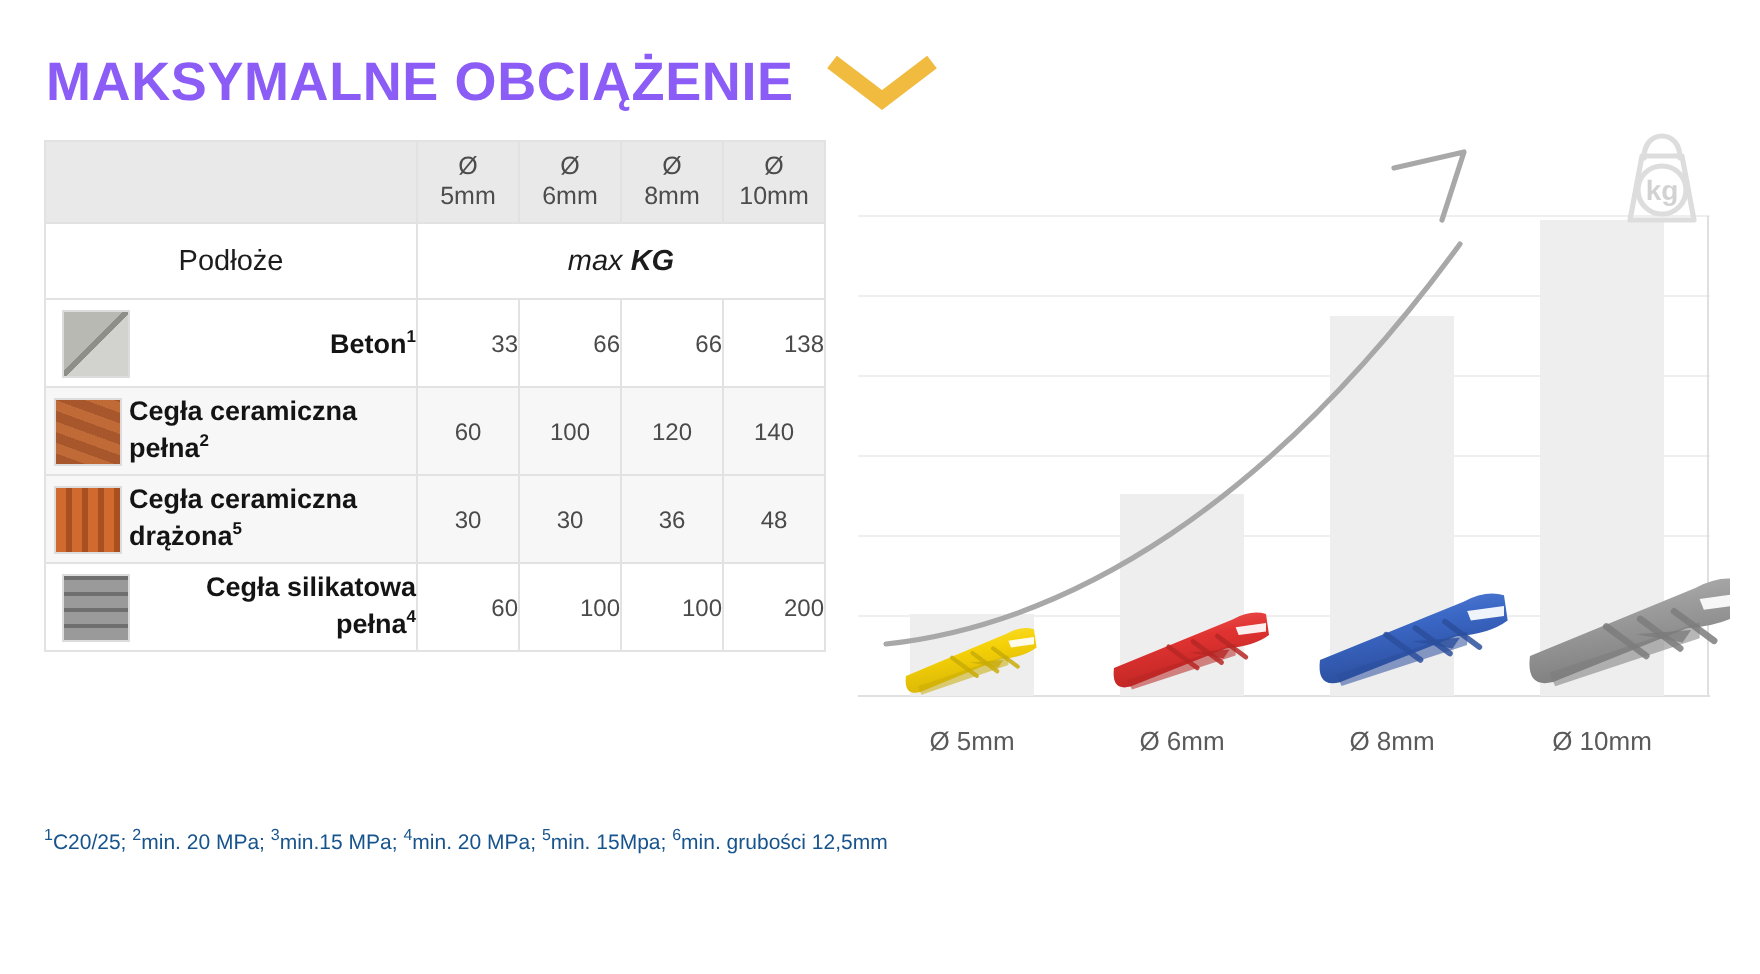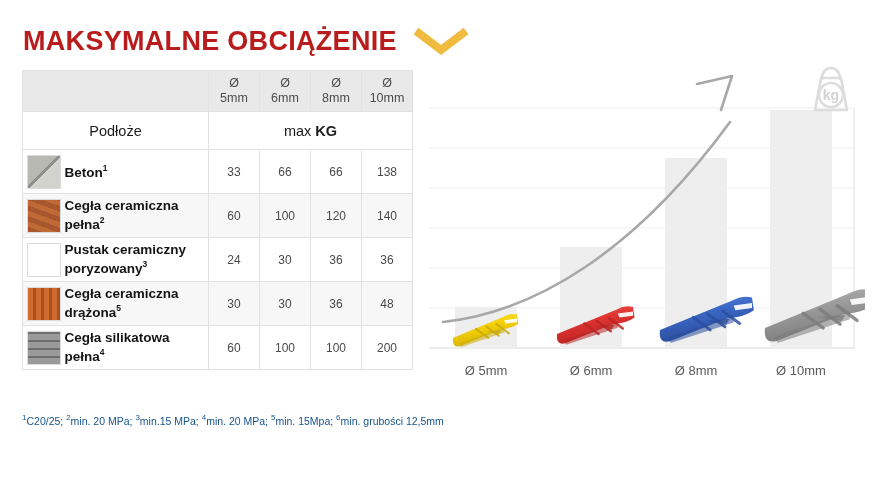--- a/index.html
+++ b/index.html
@@ -10,21 +10,21 @@
     overflow:hidden;
     position:relative;
     -webkit-font-smoothing:antialiased;
   }
   
   #title-bar{
     position:absolute;left:23px;top:22px;
     display:flex;align-items:center;gap:16px;
   }
   #page-title{
-    font-size:27px;font-weight:bold;color:#b91c1c;
+    font-size:27px;font-weight:bold;color:#8b5cf6;
     letter-spacing:0.3px;line-height:1;white-space:nowrap;
   }
   #chevron-icon{display:block;margin-top:4px;}
 
   
   #load-table{
     position:absolute;left:22px;top:70px;
     width:390px;
     border-collapse:collapse;
     border:1px solid #d8d8d8;
@@ -45,41 +45,41 @@
     line-height:1.18;
   }
   .th-dia .dia-sym{display:block;font-size:12.5px;}
   .th-blank{background:#e9e9e9;}
   .row-subhead td{background:#ffffff;height:37px;text-align:center;}
   .cell-podloze{
     font-size:14.5px;color:#1c1c1c;font-weight:normal;
     padding-left:13px;
   }
   .cell-maxkg{
-    text-align:center;font-size:14.5px;color:#1c1c1c;
+    text-align:center;font-size:14.5px;color:#1c1c1c;font-style:italic;
   }
   .cell-maxkg b{font-weight:bold;}
   .mat-cell{
     width:42px;padding:3px 0 3px 4px;text-align:center;border-right:none!important;
   }
   .mat-thumb{
     width:34px;height:34px;display:inline-block;vertical-align:middle;
     border:1px solid #dcdcdc;box-sizing:border-box;
   }
   .name-cell{
     font-size:13.5px;color:#141414;font-weight:bold;
     padding:4px 4px 4px 7px;line-height:1.22;
     border-left:none!important;
   }
   .name-cell sup{font-size:8.5px;font-weight:bold;}
   .val-cell{
     text-align:center;font-size:12px;color:#4a4a4a;
   }
   .r-even td{background:#f7f7f7;}
-  .r-odd td{background:#ffffff;}
+  .r-odd td{background:#ffffff;text-align:right;}
   .data-row td{height:43px;}
 
   
   #footnotes{
     position:absolute;left:22px;top:412px;width:520px;
     color:#17548d;font-size:10.5px;line-height:1.5;
   }
   #footnotes sup{font-size:8px;}
 
   
@@ -150,28 +150,20 @@
         <td class="val-cell">138</td>
       </tr>
       <tr class="data-row r-even">
         <td class="mat-cell"><span class="mat-thumb" style="background: repeating-linear-gradient(20deg, rgb(168, 87, 44) 0px, rgb(168, 87, 44) 5px, rgb(192, 106, 56) 5px, rgb(192, 106, 56) 10px), linear-gradient(rgb(181, 95, 47), rgb(146, 72, 31));"></span></td>
         <td class="name-cell"><span>Cegła ceramiczna pełna</span><sup>2</sup></td>
         <td class="val-cell">60</td>
         <td class="val-cell">100</td>
         <td class="val-cell">120</td>
         <td class="val-cell">140</td>
       </tr>
-      <tr class="data-row r-odd">
-        <td class="mat-cell"><span class="mat-thumb"></span></td>
-        <td class="name-cell"><span>Pustak ceramiczny poryzowany</span><sup>3</sup></td>
-        <td class="val-cell">24</td>
-        <td class="val-cell">30</td>
-        <td class="val-cell">36</td>
-        <td class="val-cell">36</td>
-      </tr>
       <tr class="data-row r-even">
         <td class="mat-cell"><span class="mat-thumb" style="background: repeating-linear-gradient(90deg, rgb(208, 106, 46) 0px, rgb(208, 106, 46) 5px, rgb(168, 80, 31) 5px, rgb(168, 80, 31) 8px), linear-gradient(rgb(195, 98, 42), rgb(139, 64, 25));"></span></td>
         <td class="name-cell"><span>Cegła ceramiczna drążona</span><sup>5</sup></td>
         <td class="val-cell">30</td>
         <td class="val-cell">30</td>
         <td class="val-cell">36</td>
         <td class="val-cell">48</td>
       </tr>
       <tr class="data-row r-odd">
         <td class="mat-cell"><span class="mat-thumb" style="background: repeating-linear-gradient(0deg, rgb(154, 154, 154) 0px, rgb(154, 154, 154) 6px, rgb(111, 111, 111) 6px, rgb(111, 111, 111) 8px), linear-gradient(rgb(141, 141, 141), rgb(94, 94, 94));"></span></td>

